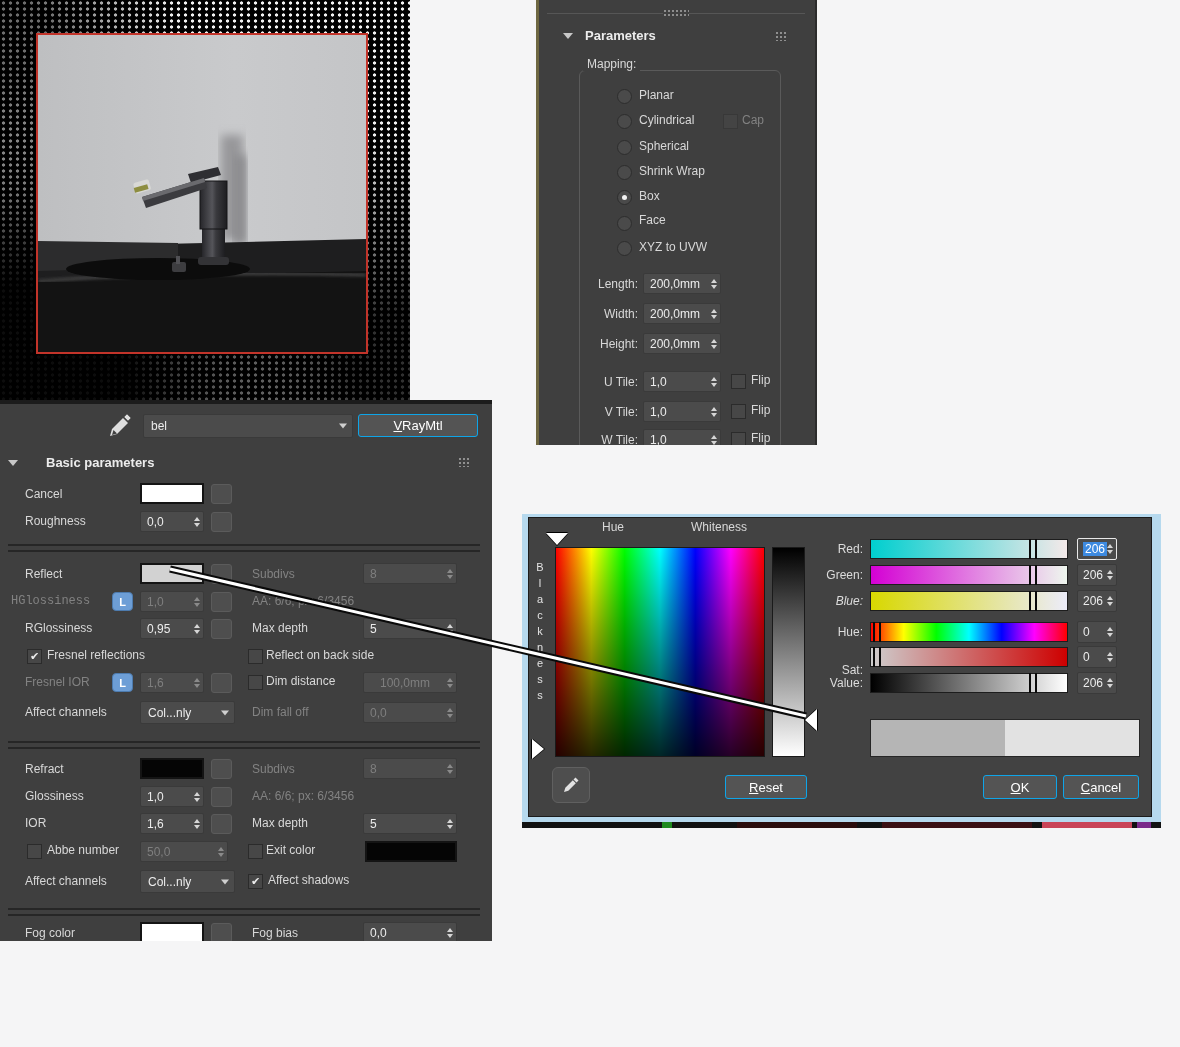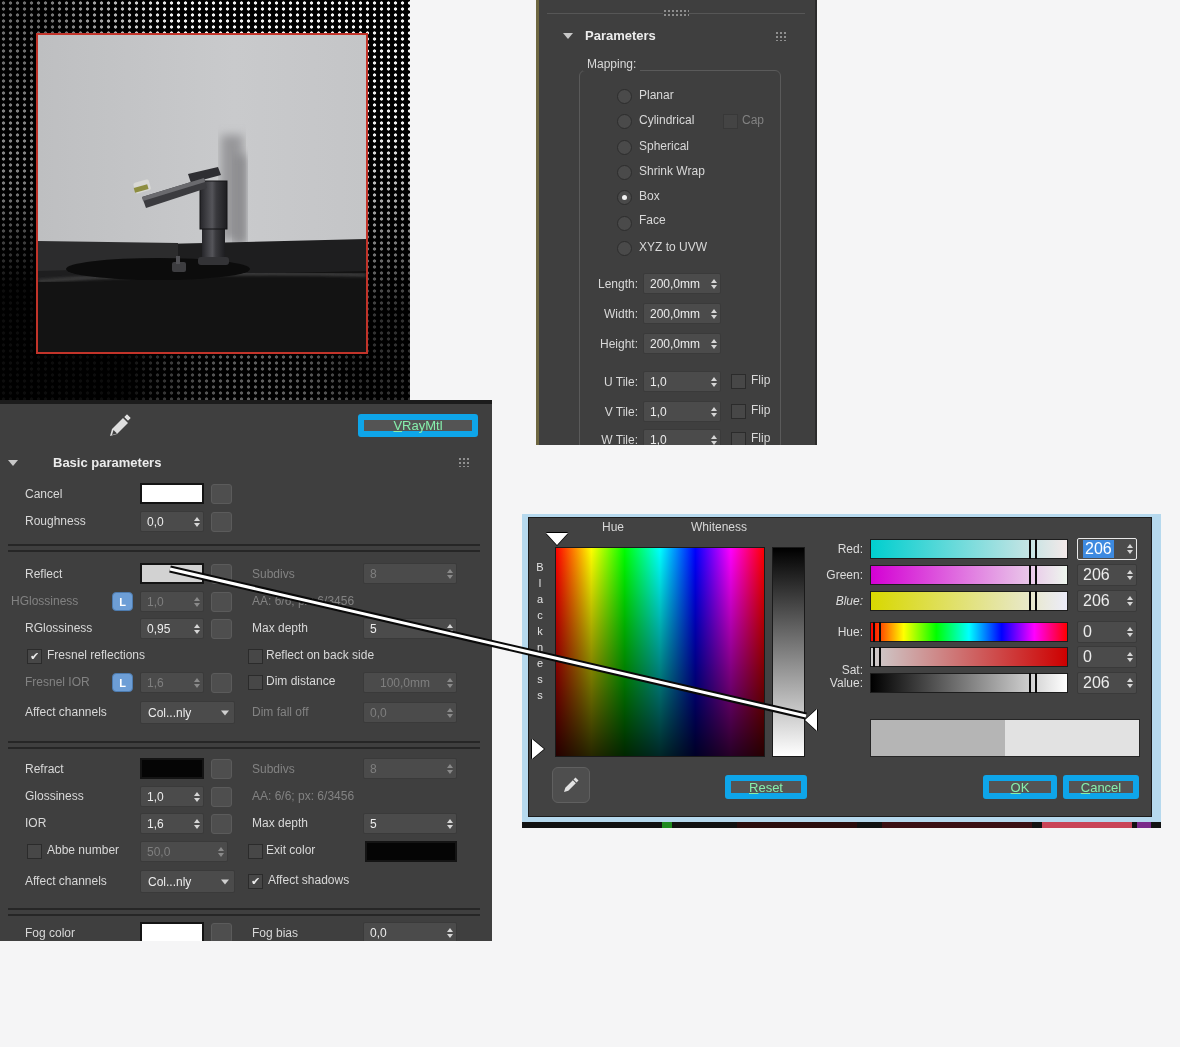--- a/index.html
+++ b/index.html
@@ -41,22 +41,22 @@
   .radio.sel::after{content:"";width:5px;height:5px;border-radius:50%;background:#f0f0f0;}
   .lockbtn{position:absolute;width:21px;height:19px;background:#6d9ed6;border:1px solid #4d7bae;border-radius:4px;box-sizing:border-box;
     color:#fff;font-size:11px;font-weight:bold;display:flex;align-items:center;justify-content:center;}
   .dd{position:absolute;height:23px;background:#4b4b4b;border:1px solid #3a3a3a;border-radius:2px;box-sizing:border-box;
     font-size:12px;color:#ececec;display:flex;align-items:center;padding:0 20px 0 7px;}
   .dd .caret{position:absolute;right:5px;top:50%;transform:translateY(-50%);width:0;height:0;
     border-left:4px solid transparent;border-right:4px solid transparent;border-top:5px solid #cfcfcf;}
   .sep{position:absolute;left:8px;width:472px;height:8px;border-top:2px solid #262626;border-bottom:2px solid #262626;box-sizing:border-box;}
   .grip{position:absolute;width:13px;height:10px;background-image:radial-gradient(#909090 1px, transparent 1.3px);background-size:4px 4px;}
   .roll-arrow{position:absolute;width:0;height:0;border-left:5px solid transparent;border-right:5px solid transparent;border-top:6px solid #c8c8c8;}
-  .btn{position:absolute;background:#545454;border:6px solid #0ea5e9;border-radius:3px;box-sizing:border-box;
-    color:#86efac;font-size:13px;display:flex;align-items:center;justify-content:center;}
+  .btn{position:absolute;background:#545454;border:1px solid #0ea5e9;border-radius:3px;box-sizing:border-box;
+    color:#ffffff;font-size:13px;display:flex;align-items:center;justify-content:center;}
   .btn span{display:inline-block;}
   .btn span::first-letter{text-decoration:underline;}
 
   
   #uvw-panel{left:536px;top:0;width:276px;height:445px;border-left:3px solid #6e6742;border-right:2px solid #2c2c2c;box-sizing:content-box;}
   #uvw-topline{position:absolute;left:8px;top:13px;width:258px;border-top:1px solid #565656;}
   #uvw-grip{position:absolute;left:124px;top:9px;width:26px;height:8px;background:#3f3f3f;
     background-image:radial-gradient(#8d8d8d 0.9px, transparent 1.2px);background-size:4px 4px;}
   #mapping-box{position:absolute;left:40px;top:70px;width:202px;height:380px;border:1px solid #5a5a5a;border-radius:6px;box-sizing:border-box;}
   #mapping-label{position:absolute;left:44px;top:57px;background:#3f3f3f;padding:0 4px;font-size:12px;color:#d8d8d8;}
@@ -72,22 +72,22 @@
   #blackness{position:absolute;left:6px;top:44px;height:170px;font-size:11px;color:#e2e2e2;
     writing-mode:vertical-rl;text-orientation:upright;letter-spacing:4px;}
   .tri{position:absolute;width:0;height:0;}
   #tri-top{left:18px;top:16px;border-left:11px solid transparent;border-right:11px solid transparent;border-top:12px solid #fff;filter:drop-shadow(0 1px 0 #000) drop-shadow(0 -1px 0 #000);}
   #tri-left{left:4px;top:222px;border-top:10px solid transparent;border-bottom:10px solid transparent;border-left:12px solid #fff;filter:drop-shadow(1px 0 0 #000) drop-shadow(-1px 0 0 #000);}
   #tri-white{left:277px;top:192px;border-top:11px solid transparent;border-bottom:11px solid transparent;border-right:12px solid #fff;filter:drop-shadow(1px 0 0 #000) drop-shadow(-1px 0 0 #000);}
   .clbl{position:absolute;left:255px;width:80px;text-align:right;font-size:12px;color:#dcdcdc;}
   .cbar{position:absolute;left:342px;width:198px;height:20px;border:1px solid #1d1d1d;box-sizing:border-box;}
   .bmark{position:absolute;top:-1px;bottom:-1px;width:8px;border-left:2px solid #0a0a0a;border-right:2px solid #0a0a0a;box-sizing:border-box;}
   .bmark.hi{left:158px;}  .bmark.lo{left:2px;}
-  .cspin{position:absolute;left:549px;width:60px;height:22px;background:#4b4b4b;border:1px solid #3a3a3a;border-radius:2px;box-sizing:border-box;
-    font-size:16px;color:#ececec;display:flex;align-items:center;padding:0 16px 0 5px;}
+  .cspin{position:absolute;left:549px;width:40px;height:22px;background:#4b4b4b;border:1px solid #3a3a3a;border-radius:2px;box-sizing:border-box;
+    font-size:12px;color:#ececec;display:flex;align-items:center;padding:0 16px 0 5px;}
   .cspin.focus{border:1px solid #e8e8e8;}
   .cspin.focus .selval{background:#3d8ae0;color:#fff;padding:0 2px;}
   #preview-swatch{position:absolute;left:342px;top:202px;width:270px;height:38px;border:1px solid #262626;box-sizing:border-box;display:flex;}
   #preview-old{flex:1;}
   #preview-new{flex:1;}
   .grad-red{background:linear-gradient(90deg,#00cfcf,#f4e9e9);}
   .grad-green{background:linear-gradient(90deg,#d400d4,#eef6ee);}
   .grad-blue{background:linear-gradient(90deg,#d8d800,#ececfa);}
   .grad-hue{background:linear-gradient(90deg,#f00,#ff0,#0f0,#0ff,#00f,#f0f,#f00);}
   .grad-sat{background:linear-gradient(90deg,#cecece,#ce0000);}
@@ -242,26 +242,30 @@
     <div class="lbl" style="left:212px;top:431px;">Flip</div>
   </div>
 
   <div class="panel" style="left:0;top:400px;width:492px;height:541px;border-top:4px solid #1c1c1c;box-sizing:border-box;">
 
     <svg style="position:absolute;left:106px;top:6px;" width="28" height="30" viewBox="0 0 28 30">
       <path d="M4 26l2-7 11-11 5 5-11 11-7 2z" fill="#dedede"></path>
       <path d="M18 7l3-3 4 4-3 3z" fill="#dedede" stroke="#3f3f3f" stroke-width="0.5"></path>
       <path d="M6 25l1.5-5 3.5 3.5-5 1.5z" fill="#3f3f3f"></path>
     </svg>
+    <div class="dd" id="mat-dropdown">
+      <span>bel</span>
+      <span class="caret"></span>
+    </div>
     <div class="btn" id="mat-type-btn">
       <span style="text-decoration:none;">VRayMtl</span>
     </div>
 
     <div class="roll-arrow" style="left:8px;top:56px;"></div>
-    <div class="lbl b" style="left:23px;top:51px;padding-left:30px;">Basic parameters</div>
+    <div class="lbl b" style="left:16px;top:51px;padding-left:30px;">Basic parameters</div>
     <div class="grip" style="left:458px;top:53px;"></div>
 
     <div class="lbl" style="left:25px;top:83px;">Cancel</div>
     <div class="swatch" style="left:140px;top:79px;background:#ffffff;"></div>
     <div class="mapbtn" style="left:211px;top:80px;"></div>
     <div class="lbl" style="left:25px;top:110px;">Roughness</div>
     <div class="field" style="left:140px;top:107px;width:64px;">
       <span>0,0</span>
       <span class="arrows">
           <span class="arr-up"></span>
@@ -277,21 +281,21 @@
     <div class="mapbtn" style="left:211px;top:160px;"></div>
     <div class="lbl dis" style="left:252px;top:163px;">Subdivs</div>
     <div class="field dis" style="left:363px;top:159px;width:94px;">
       <span>8</span>
       <span class="arrows">
           <span class="arr-up"></span>
           <span class="arr-dn"></span>
         </span>
     </div>
 
-    <div class="lbl dis" style="left:11px;top:190px;">HGlossiness</div>
+    <div class="lbl dis" style="left:11px;top:190px;font-family:Liberation Mono, monospace;">HGlossiness</div>
     <div class="lockbtn" style="left:112px;top:188px;">L</div>
     <div class="field dis" style="left:140px;top:187px;width:64px;">
       <span>1,0</span>
       <span class="arrows">
           <span class="arr-up"></span>
           <span class="arr-dn"></span>
         </span>
     </div>
     <div class="mapbtn" style="left:211px;top:188px;"></div>
     <div class="lbl dis" style="left:252px;top:190px;">AA: 6/6; px: 6/3456</div>

